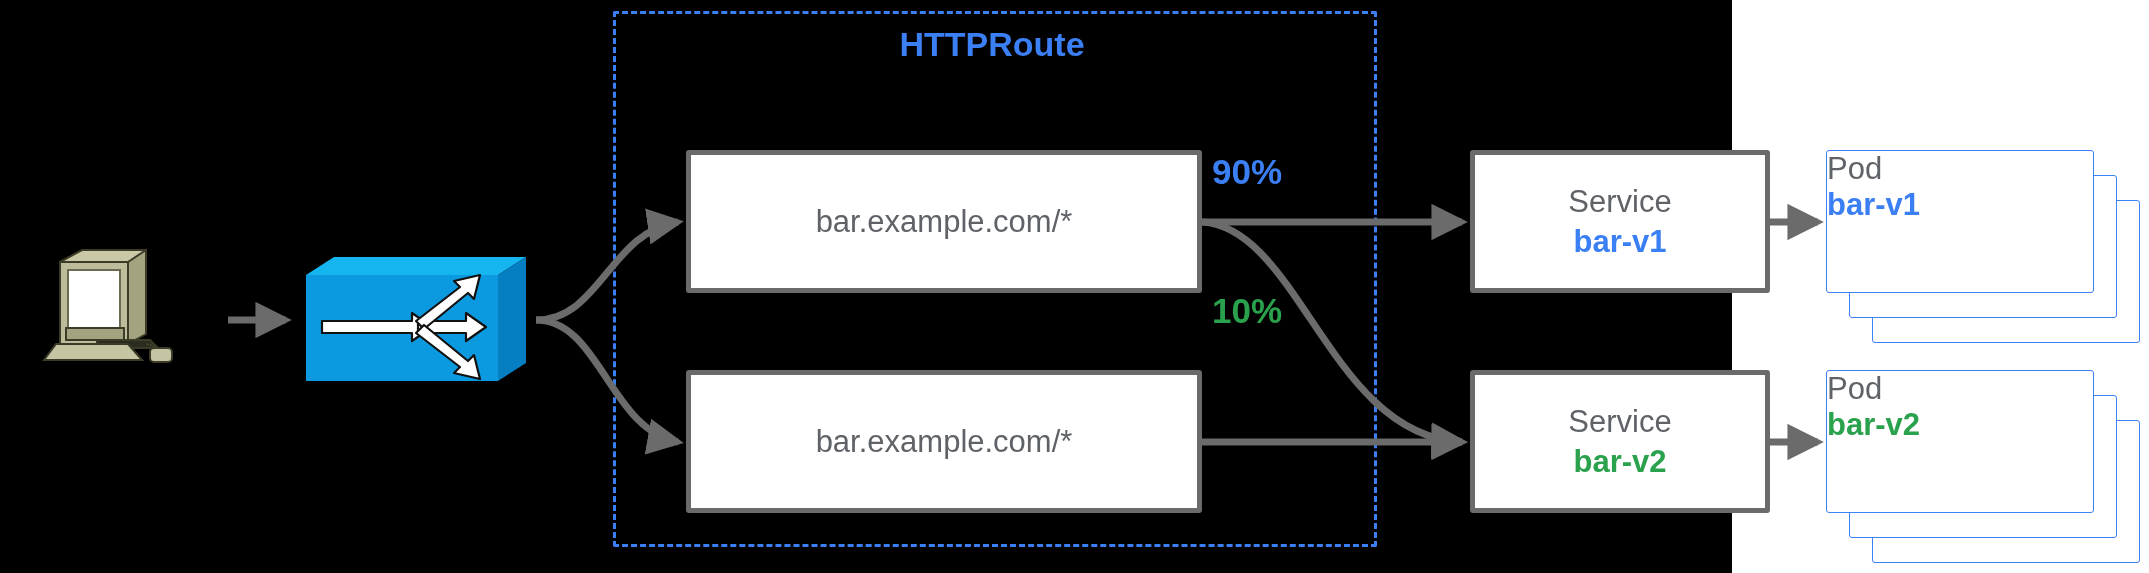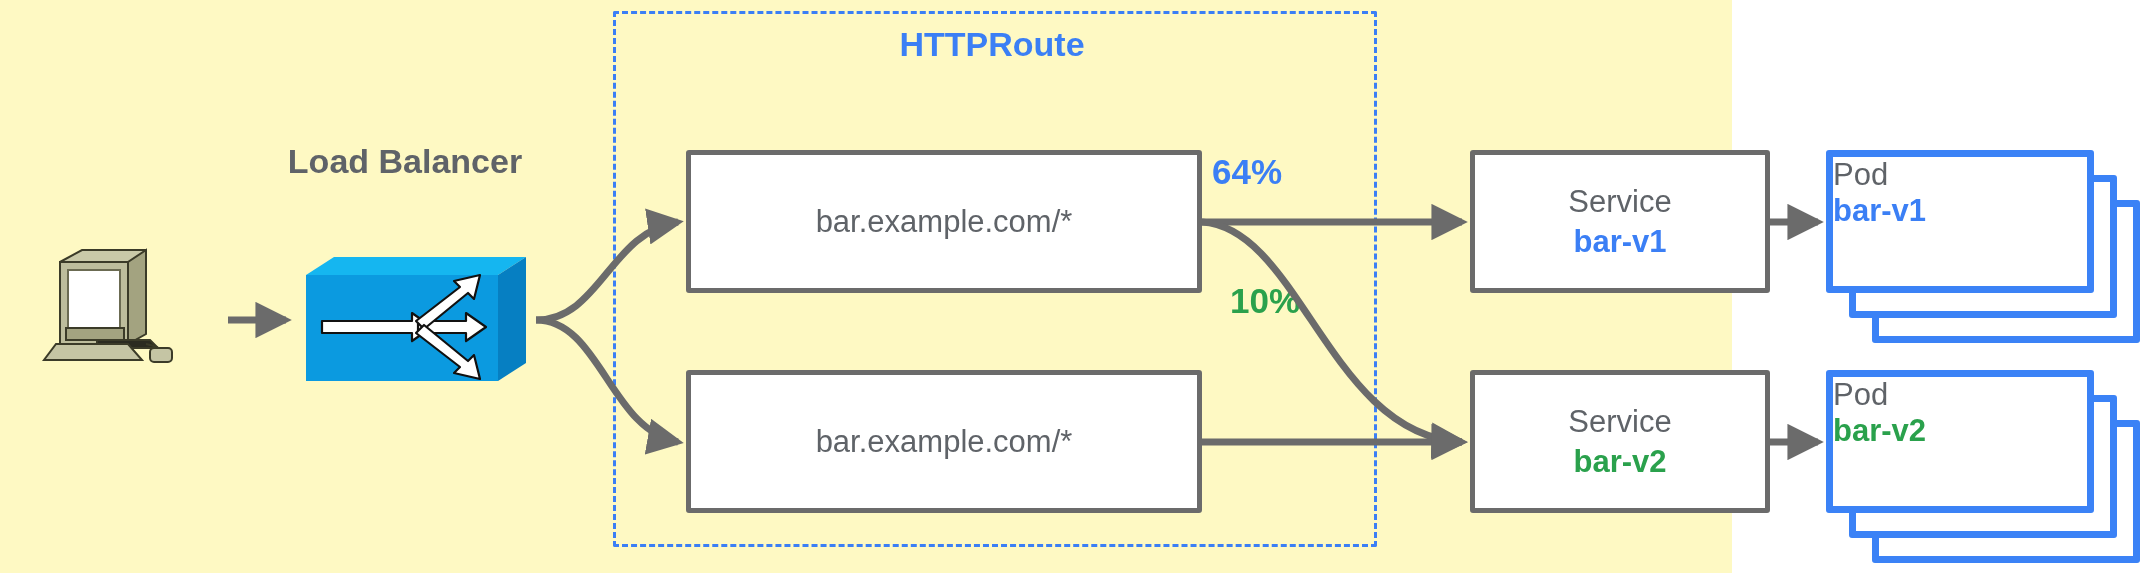--- a/index.html
+++ b/index.html
@@ -1,18 +1,18 @@
 <!DOCTYPE html>
 <html><head>
 <meta charset="utf-8">
 <style>
   html,body{margin:0;padding:0;background:#ffffff;}
   body{width:2149px;height:573px;overflow:hidden;
        font-family:"Liberation Sans", sans-serif;}
-  #stage{position:relative;width:1732px;height:573px;background:#fef9c3;}
+  #stage{position:relative;width:1732px;height:573px;background:#000000;}
 
   
   .gbox{position:absolute;box-sizing:border-box;background:#fff;
         border:5px solid #6b6b6b;border-radius:3px;}
   .gbox .lines{position:absolute;left:0;right:0;top:50%;
         transform:translateY(-50%);text-align:center;line-height:1.30;}
   .t-gray{color:#5f6368;font-size:31px;font-weight:400;}
   .t-blue{color:#3b7ff5;font-size:31px;font-weight:700;}
   .t-green{color:#2aa14c;font-size:31px;font-weight:700;}
 
@@ -29,42 +29,41 @@
 
   
   #computer{position:absolute;left:42px;top:248px;width:180px;height:115px;}
 
   
   #lbIcon{position:absolute;left:300px;top:255px;width:232px;height:130px;}
 
   
   #pct90{position:absolute;left:1212px;top:152px;color:#3b7ff5;
         font-size:35px;font-weight:700;}
-  #pct10{position:absolute;left:1212px;top:281px;color:#2aa14c;
-        font-size:35px;font-weight:700;margin-left:18px;}
+  #pct10{position:absolute;left:1212px;top:291px;color:#2aa14c;
+        font-size:35px;font-weight:700;}
 
   
   .podstack{position:absolute;}
   .podstack .layer{position:absolute;box-sizing:border-box;background:#fff;
-        border:7px solid #3b82f6;border-radius:3px;}
+        border:1px solid #3b82f6;border-radius:3px;}
 
   svg.wires{position:absolute;left:0;top:0;width:2149px;height:573px;
         pointer-events:none;}
 </style>
 </head>
 <body>
 
 <div id="stage">
 
   <div id="routeRegion"></div>
   <div id="routeTitle">
     <div>HTTPRoute</div>
   </div>
 
-  <div id="lbLabel">Load Balancer</div>
 
   <div id="computer">
     <svg viewBox="0 0 180 115" width="180" height="115">
 
       <polygon points="18,14 40,2 104,2 104,14" fill="#c9c9a8" stroke="#3b3b28" stroke-width="2"></polygon>
 
       <polygon points="104,2 104,86 86,96 86,14" fill="#a3a380" stroke="#3b3b28" stroke-width="2"></polygon>
 
       <rect x="18" y="14" width="68" height="82" fill="#bdbd9c" stroke="#3b3b28" stroke-width="2"></rect>
       <rect x="26" y="22" width="52" height="58" fill="#ffffff" stroke="#6b6b52" stroke-width="2"></rect>
@@ -96,21 +95,21 @@
 
         <polygon points="118,66 166,66 166,58 186,72 166,86 166,78 118,78"></polygon>
 
         <polygon points="116,66 160,32 154,26 180,20 174,44 168,38 124,74"></polygon>
 
         <polygon points="116,78 160,112 154,118 180,124 174,100 168,106 124,70"></polygon>
       </g>
     </svg>
   </div>
 
-  <div id="pct90">64%</div>
+  <div id="pct90">90%</div>
   <div id="pct10">10%</div>
 
   <div class="gbox" style="left:686px;top:150px;width:516px;height:143px;">
     <div class="lines">
       <div class="t-gray">bar.example.com/*</div>
     </div>
   </div>
 
   <div class="gbox" style="left:686px;top:370px;width:516px;height:143px;">
     <div class="lines">

